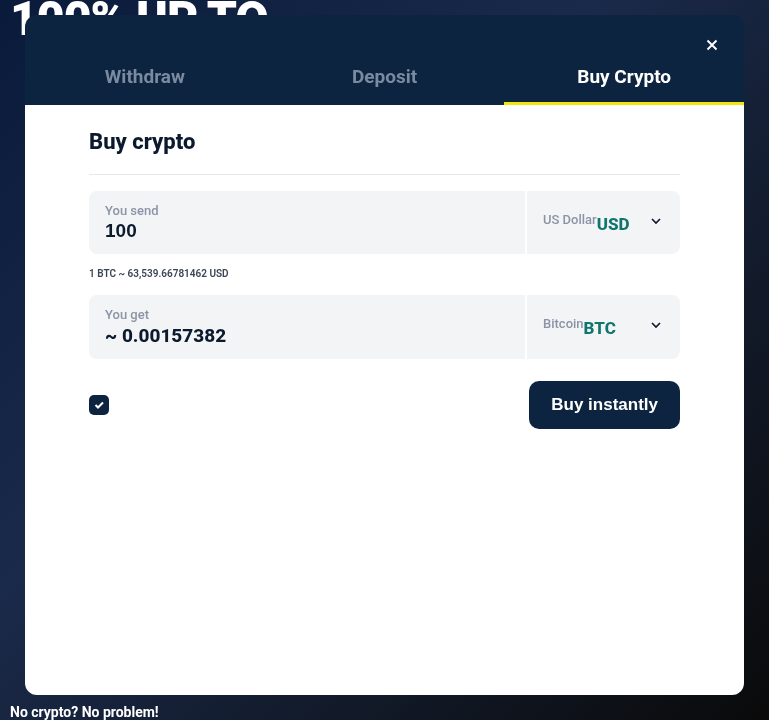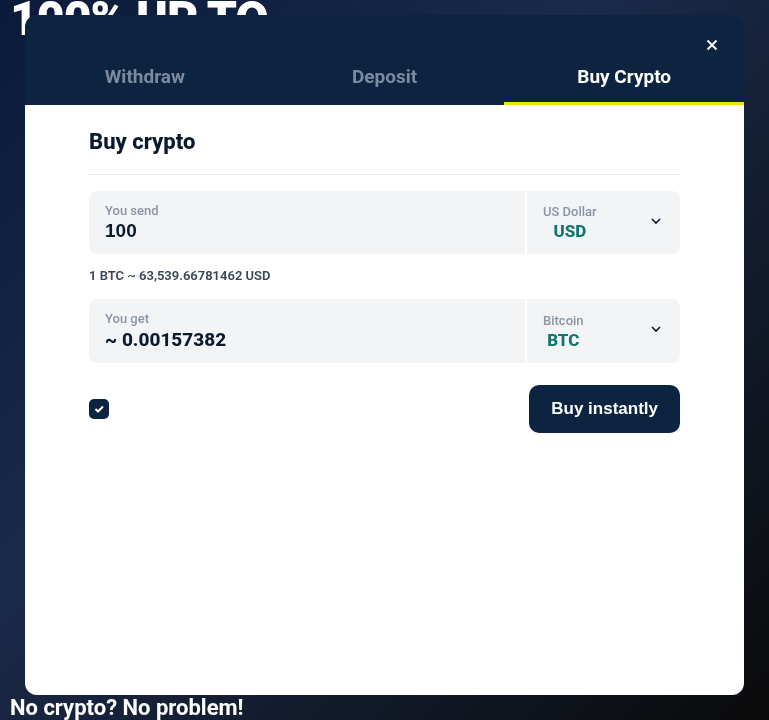--- a/index.html
+++ b/index.html
@@ -22,21 +22,21 @@
   left: 10px;
   font-size: 48px;
   font-weight: 900;
   color: #fff;
   letter-spacing: -1px;
 }
 .backdrop-bottom {
   position: absolute;
   bottom: 0;
   left: 10px;
-  font-size: 22px;
+  font-size: 14px;
   font-weight: 700;
   color: #fff;
 }
 .modal {
   position: absolute;
   top: 15px;
   left: 25px;
   right: 25px;
   bottom: 25px;
   background: #0d2440;
@@ -123,36 +123,36 @@
 }
 .field-right {
   width: 155px;
   border-left: 2px solid #fff;
   padding: 12px 16px;
   display: flex;
   align-items: center;
   justify-content: space-between;
   cursor: pointer;
 }
-.currency-stack { display: flex; flex-direction: column; align-items: center; }
+.currency-stack { display: flex; flex-direction: row; }
 .currency-name {
   font-size: 13px;
   color: #8a94a6;
   font-weight: 500;
 }
 .currency-code {
   font-size: 17px;
   font-weight: 800;
   color: #0f766e;
   margin-top: 2px;
 }
 .chevron { color: #0c1a2e; }
 .chevron svg { width: 16px; height: 16px; }
 .rate {
-  font-size: 13px;
+  font-size: 10px;
   color: #3a4556;
   font-weight: 600;
   margin-top: 14px;
 }
 .footer-row {
   display: flex;
   justify-content: space-between;
   align-items: center;
   margin-top: 22px;
 }

